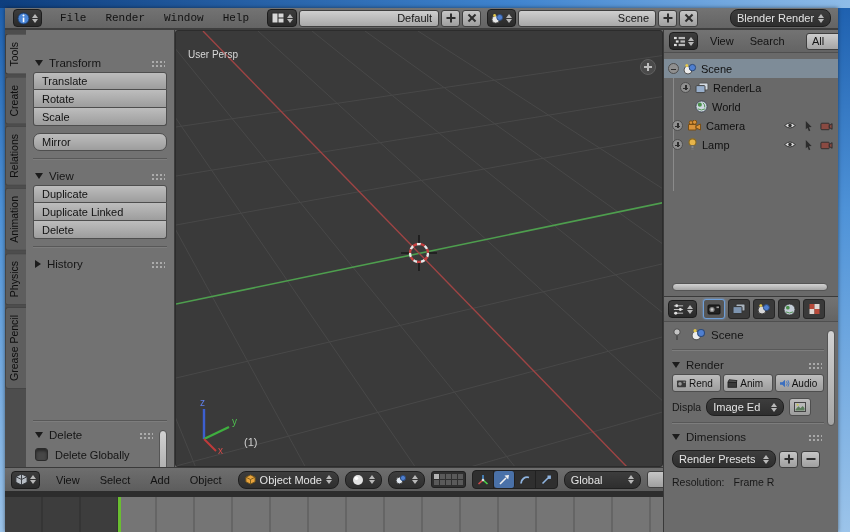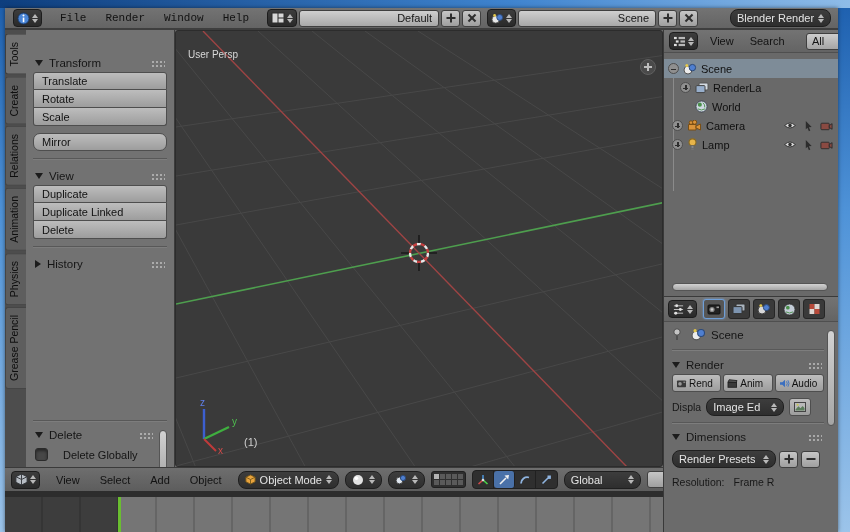--- a/index.html
+++ b/index.html
@@ -269,21 +269,21 @@
                 <span class="dots"></span>
               </div>
 
               <div class="op-region">
                 <div class="hsep" style="margin:2px 0 4px 0;"></div>
                 <div class="panel-hdr">
                   <span class="tri-down"></span>
                   <span>Delete</span>
                   <span class="dots" style="margin-right:12px;"></span>
                 </div>
-                <div style="display:flex; align-items:center; gap:15px; padding:4px 2px 6px 2px;">
+                <div style="display:flex; align-items:center; gap:7px; padding:4px 2px 6px 2px;">
                   <div class="checkbox"></div>
                   <span style="font-size:11px; color:#141414; white-space:nowrap;">Delete Globally</span>
                 </div>
                 <div class="shelf-scroll"></div>
               </div>
             </div>
           </div>
 
           <div class="viewport">
             <svg width="490" height="437" viewBox="0 0 490 437" style="position:absolute;left:0;top:0;">

